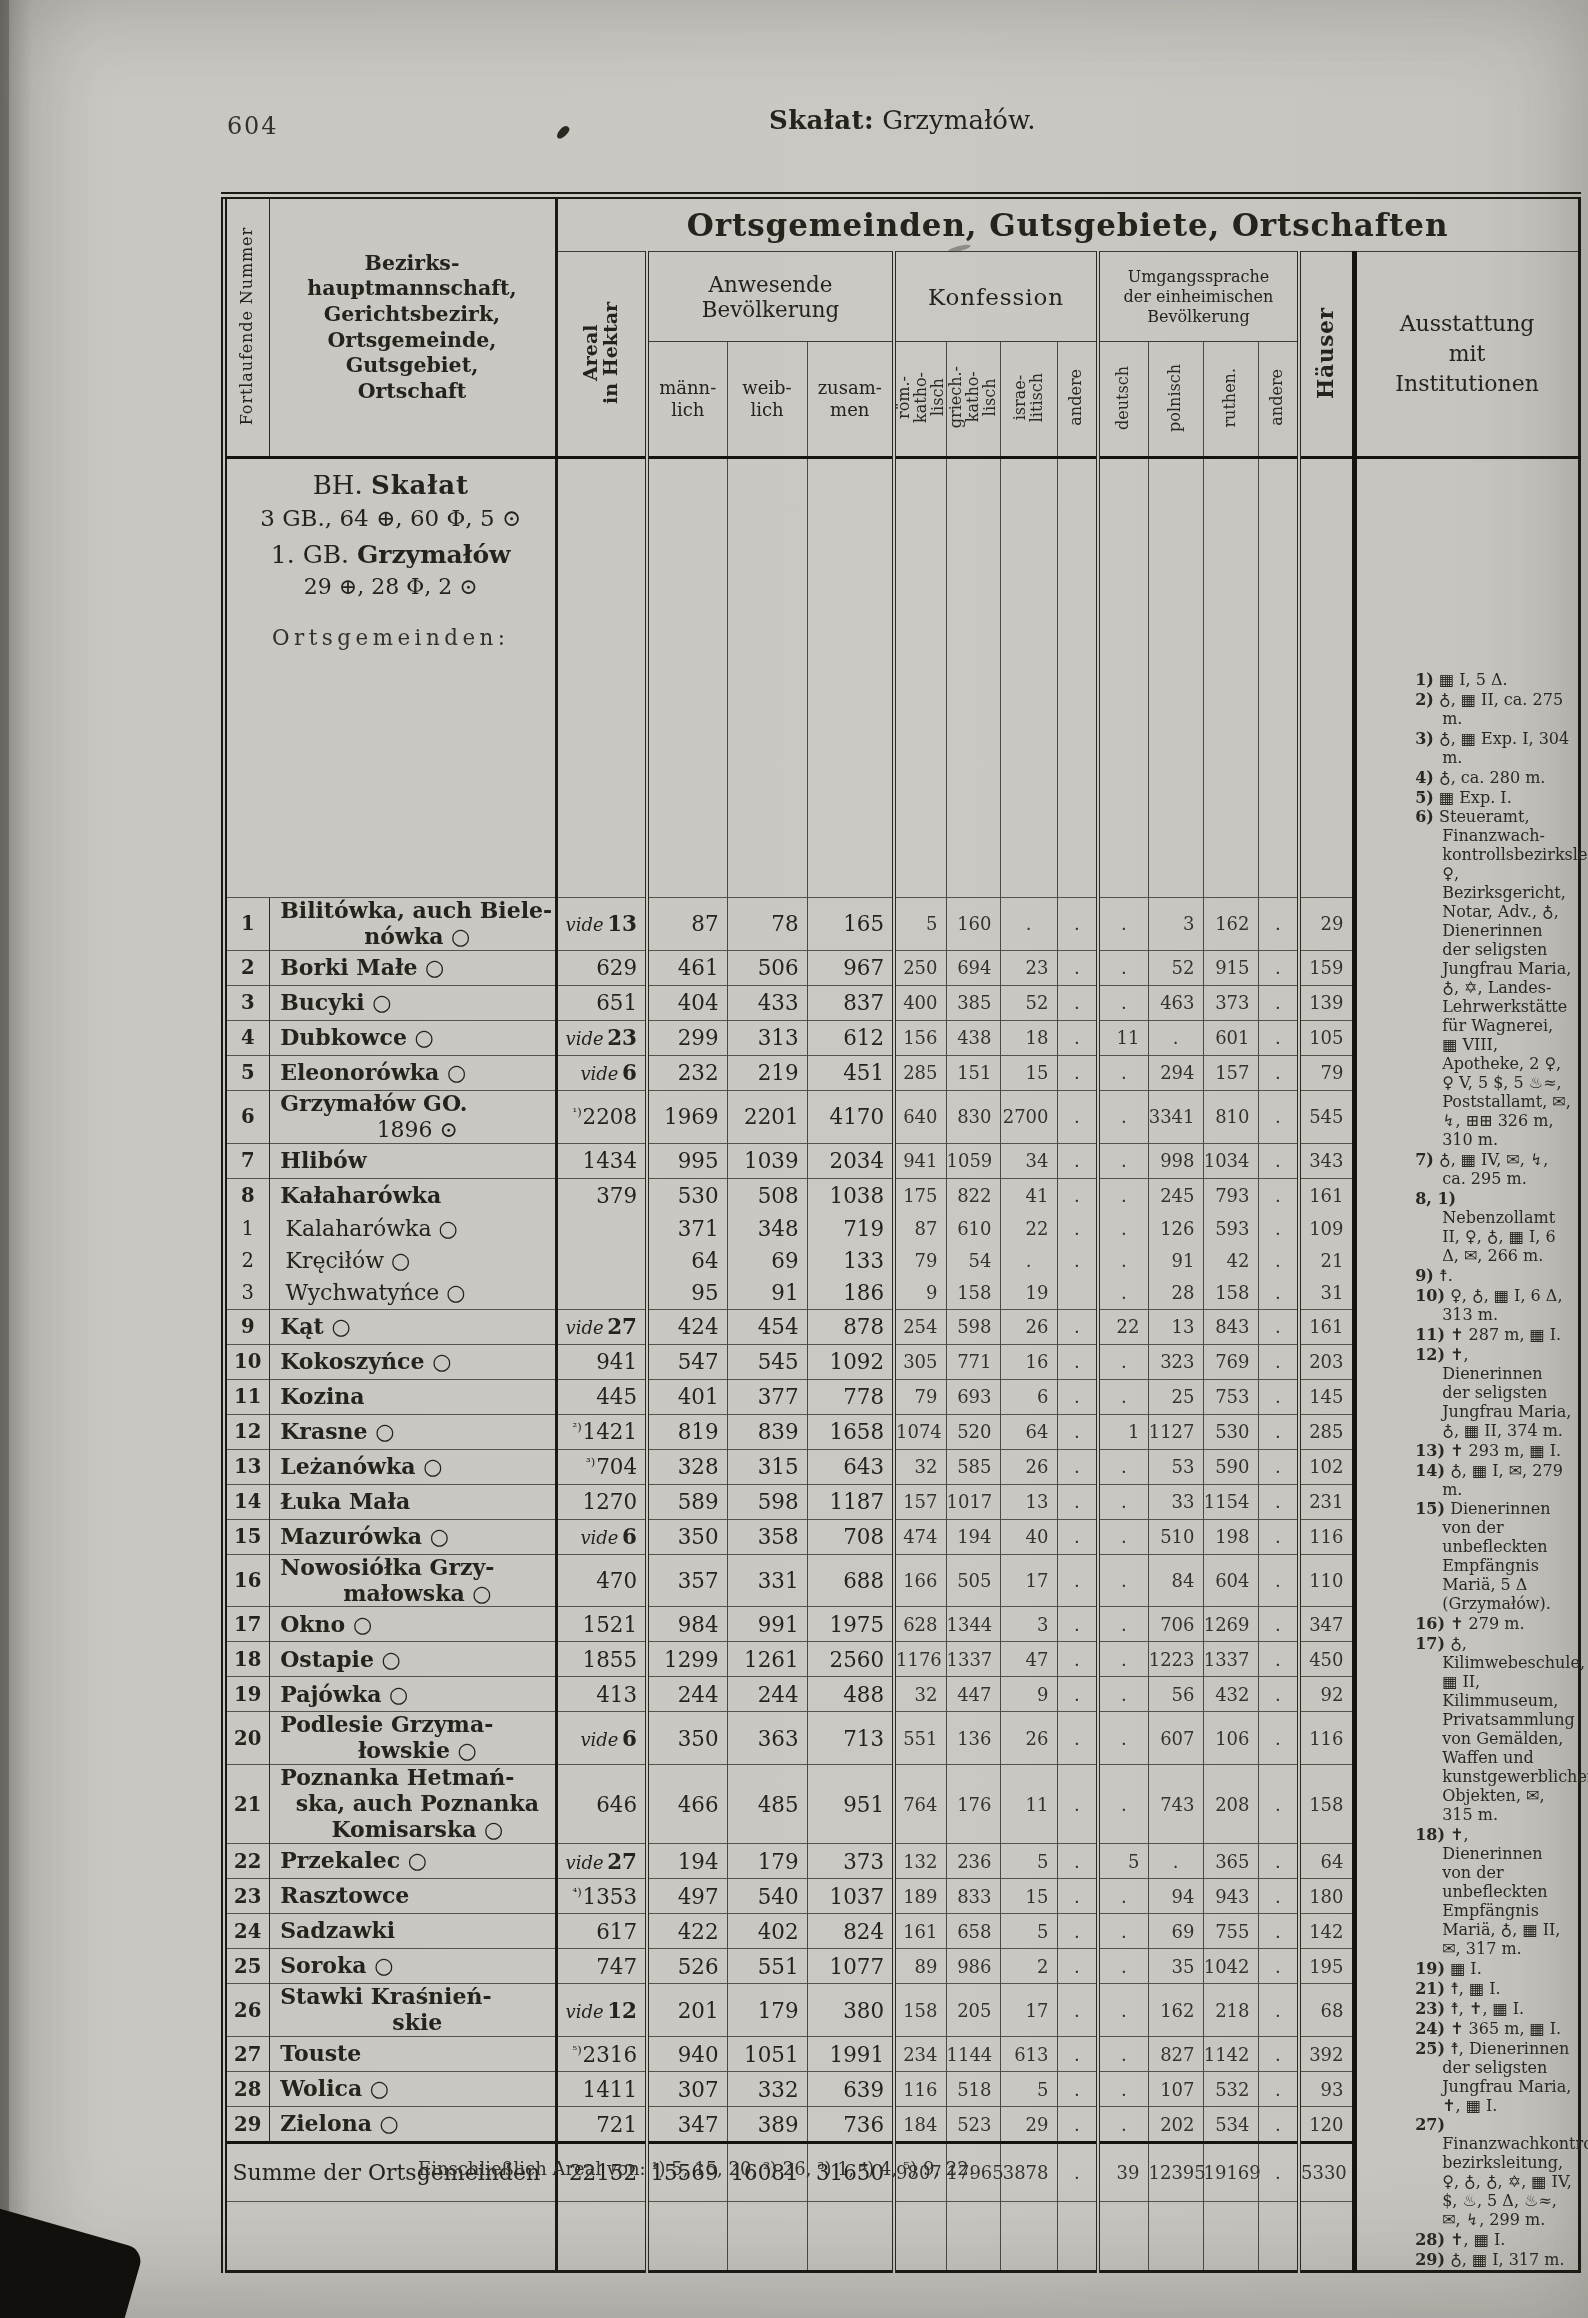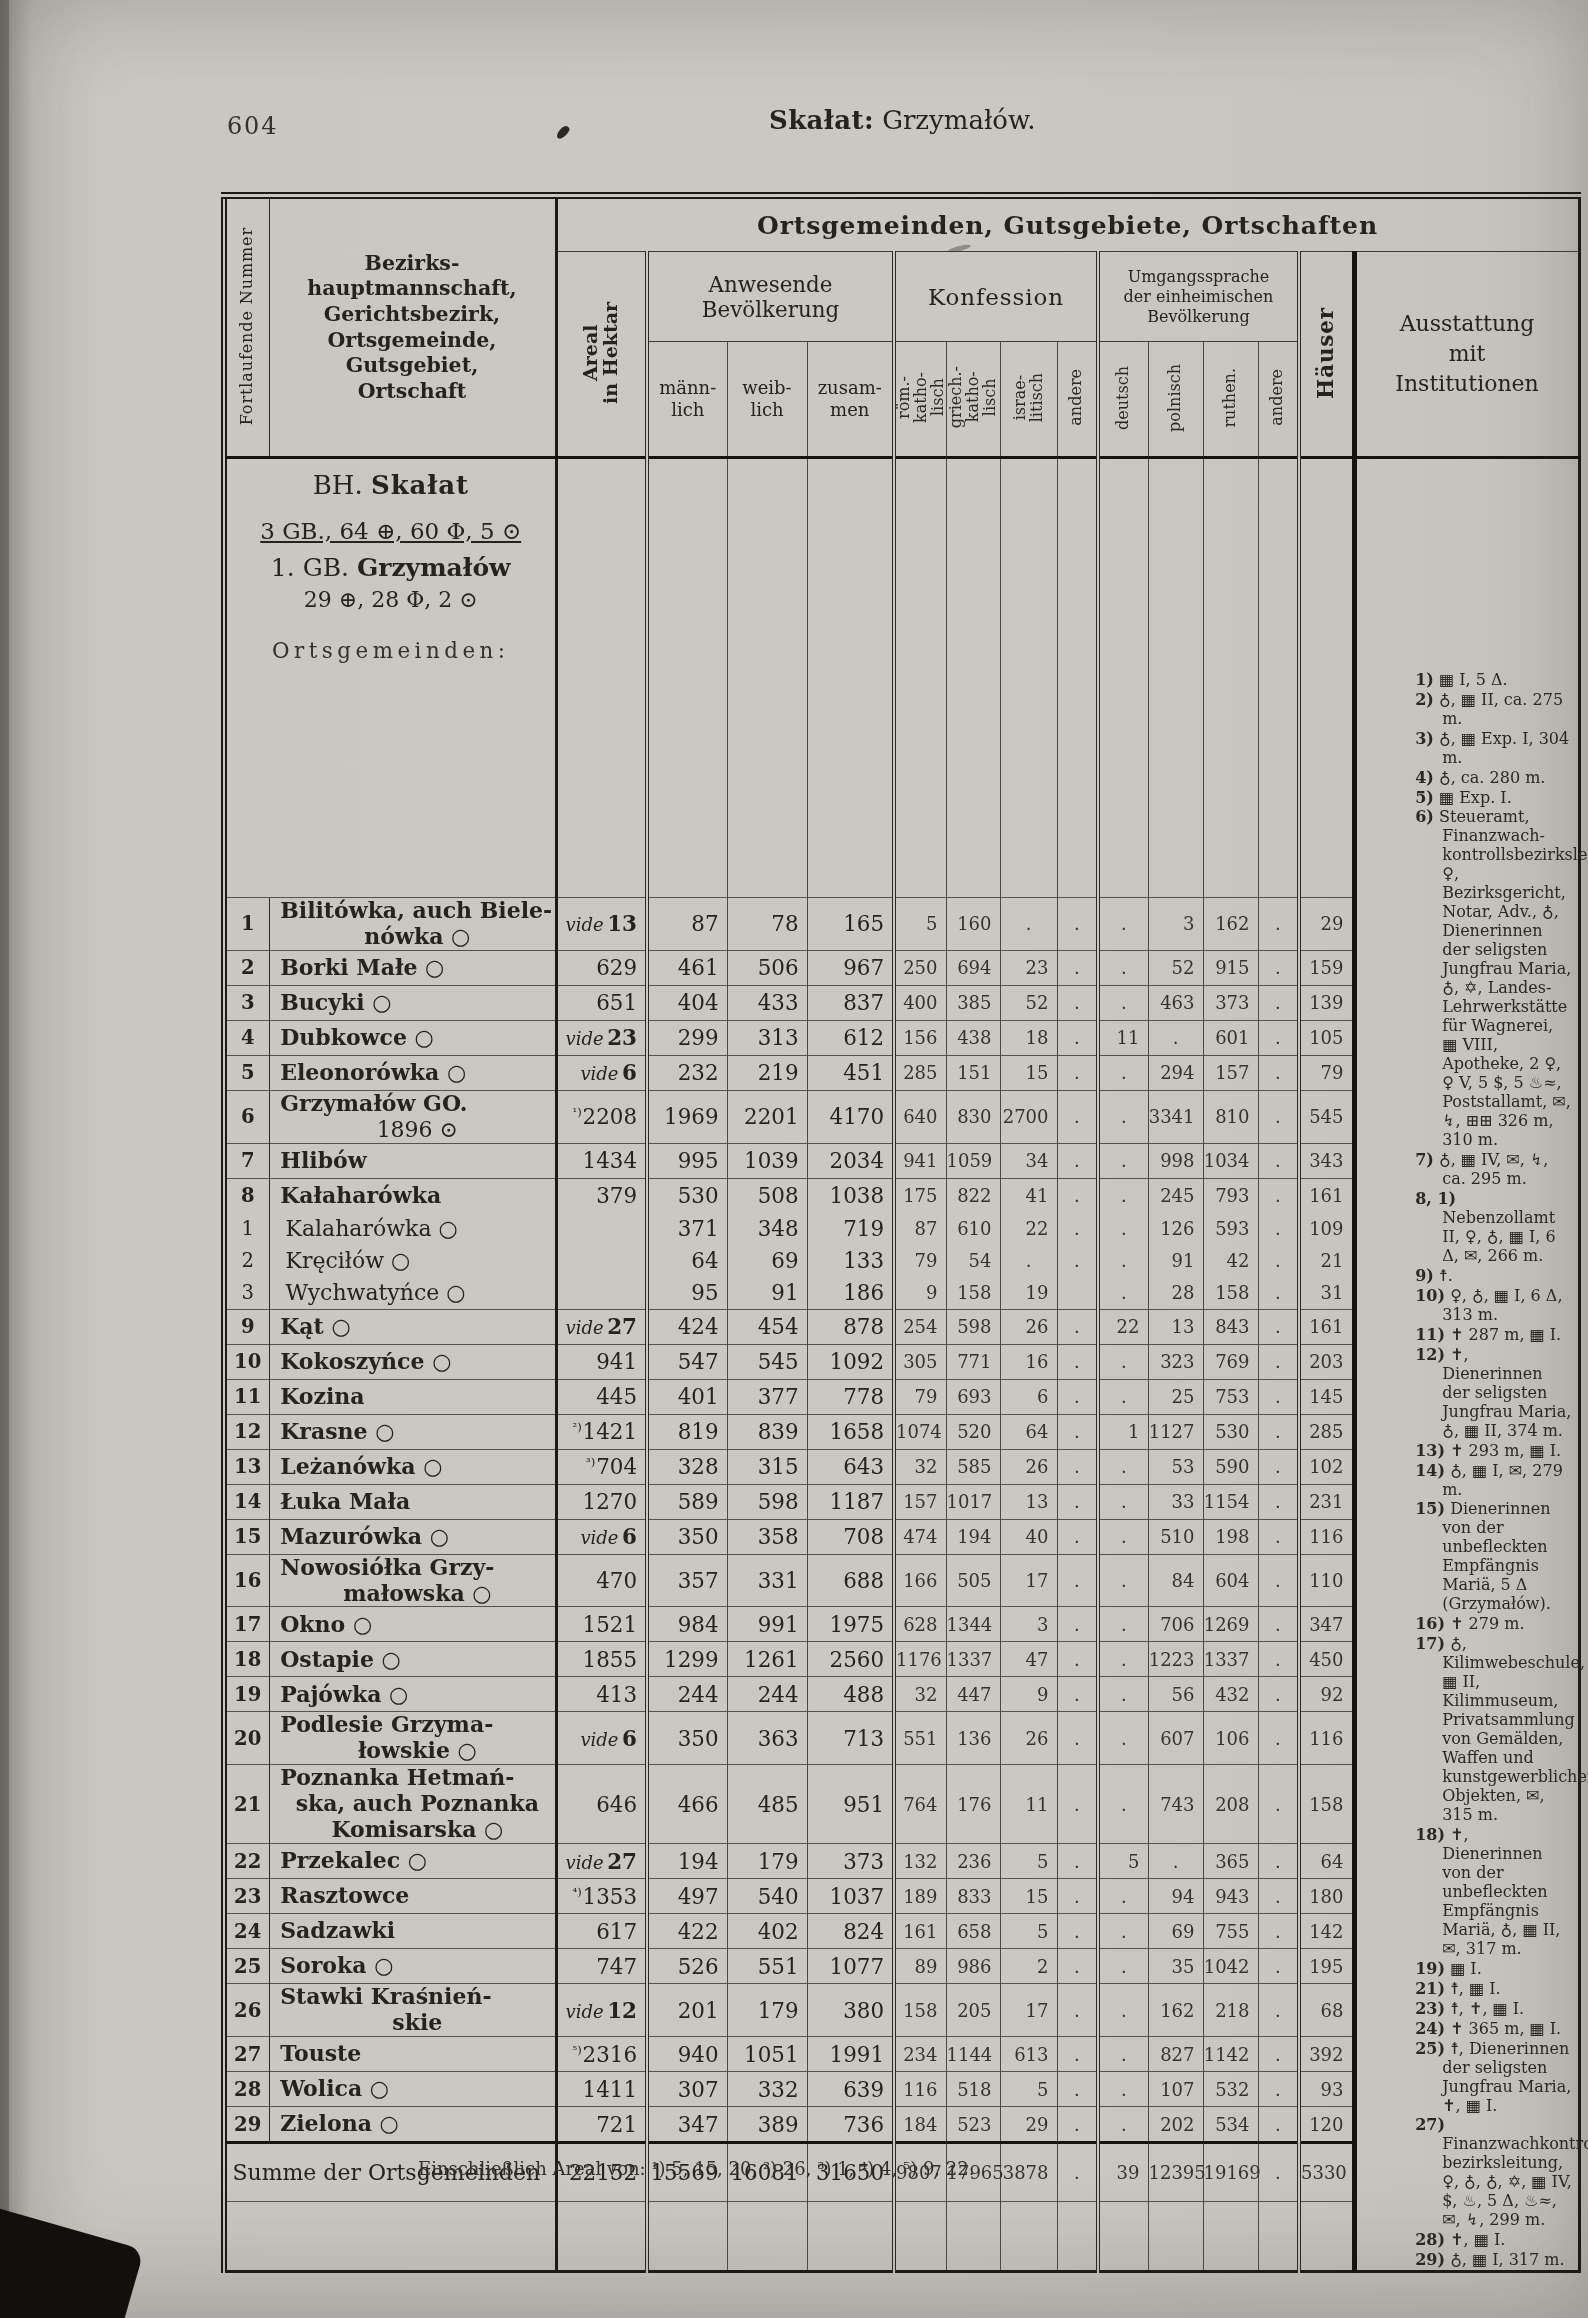--- a/index.html
+++ b/index.html
@@ -40,21 +40,21 @@
   .c-m{border-left:4.5px double #2c2922;}
   .c-w,.c-z{border-left:0.9px solid #4c4840;}
   .c-rk{border-left:4.5px double #2c2922;}
   .c-gk,.c-isr,.c-ak{border-left:0.9px solid #4c4840;}
   .c-de{border-left:4.5px double #2c2922;}
   .c-pl,.c-ru,.c-as{border-left:0.9px solid #4c4840;}
   .c-h{border-left:4.5px double #2c2922;}
   .c-aus{border-left:5.4px solid #17140f;}
 
   
-  .grp-title{height:52px;font-weight:bold;font-size:25px;letter-spacing:0.9px;border-bottom:0.9px solid #403c34;}
+  .grp-title{height:52px;font-weight:bold;font-size:31px;letter-spacing:0.9px;border-bottom:0.9px solid #403c34;}
   .h2 th{height:89px;}
   .h3 th{height:114px;border-bottom:3.6px solid #17140f;}
   .h2 .grp{border-bottom:0.9px solid #403c34;}
   .deep{border-bottom:3.6px solid #17140f;}
   .span2{border-bottom:3.6px solid #17140f;}
   .hdr-name{font-weight:bold;font-size:20.5px;line-height:1.25;}
   .rot{writing-mode:vertical-rl;transform:rotate(180deg);display:inline-block;line-height:1.05;}
   .rot-nr{font-size:16px;letter-spacing:0.9px;}
   .rot-areal{font-size:19px;font-weight:bold;}
   .rot-h{font-size:21.4px;font-weight:bold;letter-spacing:0.9px;}
@@ -80,21 +80,21 @@
   td.num{text-align:right;padding-right:8px;}
   td.big{font-size:21.4px;}
   td.small{font-size:18px;color:#35322b;}
   td.dotc{text-align:center;padding-right:0;}
   .vide{font-style:italic;font-size:18px;font-weight:normal;margin-right:3.6px;text-align:center;}
   .supf{font-size:11.6px;vertical-align:super;margin-right:0.9px;}
 
   .section-cell{padding:9px 0 7.1px 0;text-align:center;vertical-align:top;}
   .sec-l1{font-size:26px;margin-top:1.8px;}
   .sec-l1 b{letter-spacing:0.9px;}
-  .sec-l2{font-size:23px;margin-top:18px;text-decoration:underline;}
+  .sec-l2{font-size:23px;margin-top:5px;}
   .sec-l3{font-size:25px;margin-top:9px;}
   .sec-l4{font-size:22px;margin-top:5.4px;}
   .sec-l5{font-size:21.4px;margin-top:26px;letter-spacing:4.5px;color:#34312a;}
 
   tr.sumrow td{border-top:3.6px solid #17140f;height:57px;}
   .sum-label{font-size:22px;padding-left:5.4px;text-align:left;}
   tr.endrow td{height:68px;border-top:0.9px solid #57534b;}
 
   .aus-cell{vertical-align:top;border-top:0;}
   .fn-list{padding:211px 5.4px 0 10.7px;text-align:left;}

